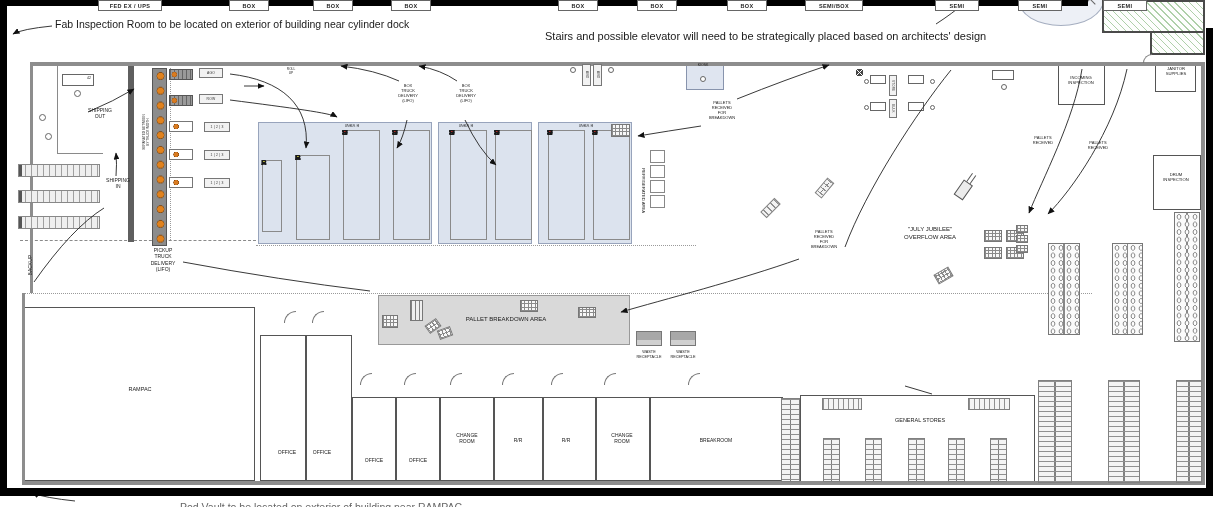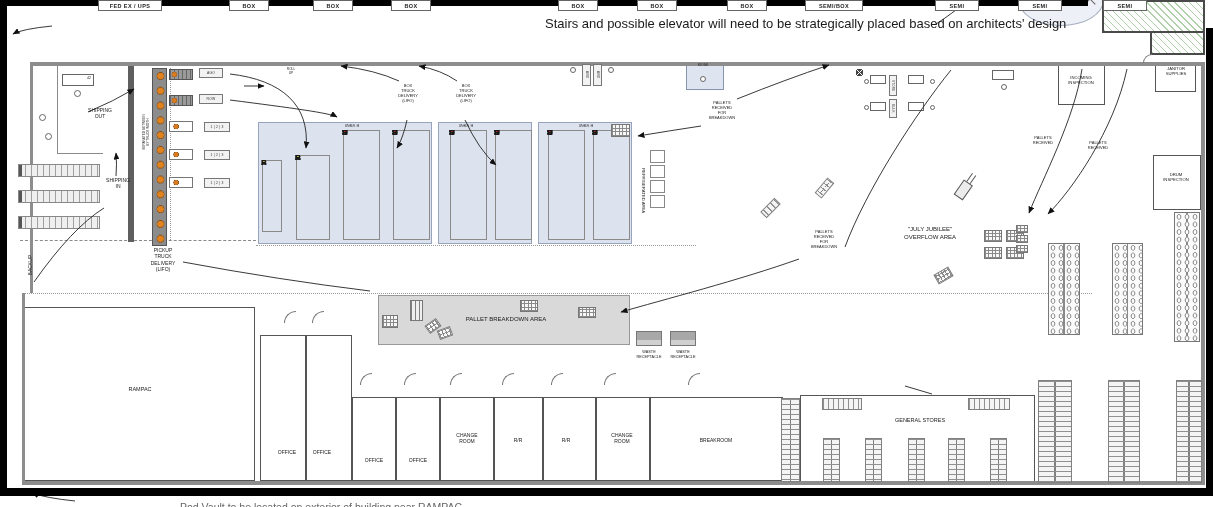--- a/index.html
+++ b/index.html
@@ -380,21 +380,22 @@
     </div>
     <div class="dock" style="left: 957px; top: 0px; width: 44px; height: 11px;">
       <span>SEMI</span>
     </div>
     <div class="dock" style="left: 1040px; top: 0px; width: 44px; height: 11px;">
       <span>SEMI</span>
     </div>
     <div class="dock" style="left: 1125px; top: 0px; width: 44px; height: 11px;">
       <span>SEMI</span>
     </div>
-    <div class="lbl left" style="left: 545px; top: 16px; font-size: 13px; text-align: center;">Stairs and possible elevator will need to be strategically placed based on architects' design</div>
+    <div class="lbl left" style="left: 55px; top: 18px; font-size: 10.5px;">Fab Inspection Room to be located on exterior of building near cylinder dock</div>
+    <div class="lbl left" style="left: 545px; top: 30px; font-size: 11px; text-align: center;">Stairs and possible elevator will need to be strategically placed based on architects' design</div>
     <div class="lbl left" style="left: 180px; top: 501px; font-size: 10.5px; color: rgb(102, 102, 102);">Pod Vault to be located on exterior of building near RAMPAC</div>
     <div class="lbl" style="left: 100px; top: 107px; font-size: 5px; transform: translateX(-50%);">SHIPPING
 OUT</div>
     <div class="lbl" style="left: 118px; top: 177px; font-size: 5px; transform: translateX(-50%);">SHIPPING
 IN</div>
     <div class="lbl" style="left: 163px; top: 247px; font-size: 5px; transform: translateX(-50%);">PICKUP
 TRUCK
 DELIVERY
 (LIFO)</div>
     <div class="lbl" style="left: 30px; top: 262px; font-size: 5px; transform: translateX(-50%) rotate(-90deg);">BACKUP</div>

